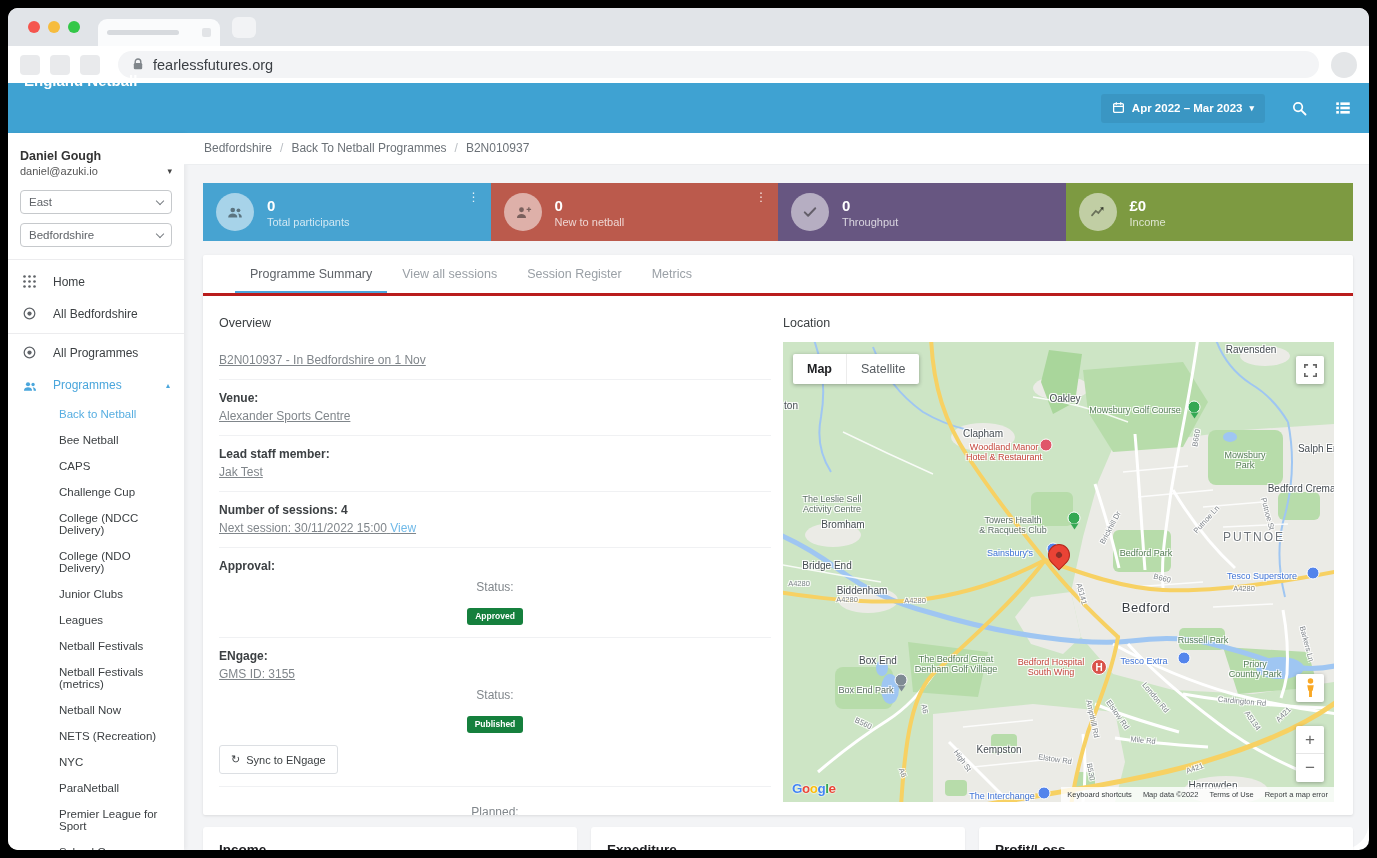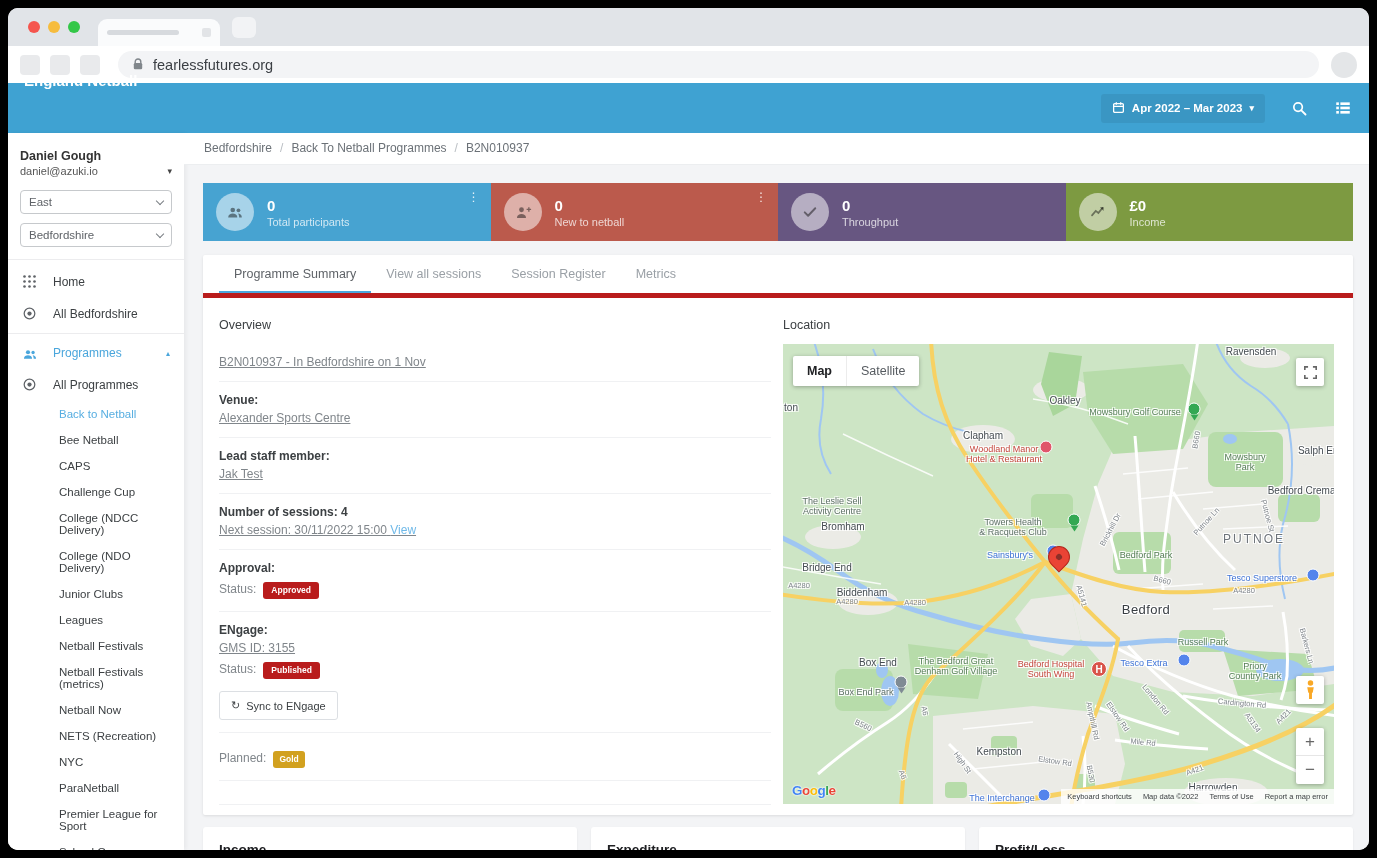--- a/index.html
+++ b/index.html
@@ -28,21 +28,21 @@
   
   .appbar { height:50px; background:#3fa2d2; display:flex; align-items:center; padding:0 16px; color:#fff; }
   .brand-title { font-size:15px; font-weight:bold; line-height:1.15; }
   .brand-sub { font-size:11px; font-weight:normal;margin-top:42px; }
   .appbar-right { margin-left:auto; display:flex; align-items:center; gap:24px; }
   .datechip { display:flex; align-items:center; gap:7px; font-size:11.5px; font-weight:bold;
     background:rgba(0,0,0,.07); padding:7px 11px; border-radius:3px; cursor:pointer; }
   .hdr-icon { width:20px; height:20px; display:inline-flex; align-items:center; justify-content:center; cursor:pointer; }
 
   
-  .app { display:flex; height:717px; background:#f3f4f6; }
+  .app { display:flex; height:717px; background:#f3f4f6;border-radius:28px; }
   .sidebar { width:176px; background:#fff; box-shadow:2px 0 4px rgba(0,0,0,.05); flex:none; overflow:hidden; }
   .main { flex:1; overflow:hidden; display:flex; flex-direction:column; }
 
   
   .userblock { padding:16px 12px 4px; position:relative; }
   .user-name { font-size:12.5px; font-weight:bold; color:#333; }
   .user-row { display:flex; align-items:center; justify-content:space-between; margin-top:2px; }
   .user-email { font-size:11px; color:#555; }
   .caret { font-size:9px; color:#444; }
   .select { border:1px solid #c6c9cc; border-radius:4px; height:24px; display:flex; align-items:center;
@@ -69,35 +69,35 @@
   .content { padding:18px 16px 0 19px; flex:1; overflow:hidden; }
   .stats { display:flex; height:58px; margin-bottom:14px; }
   .stat { flex:1; display:flex; align-items:center; padding:0 13px; position:relative; color:#fff; }
   .stat-icon { width:38px; height:38px; border-radius:50%; background:rgba(255,255,255,.52);
     display:flex; align-items:center; justify-content:center; margin-right:13px; flex:none; }
   .stat-val { font-size:15px; font-weight:bold; line-height:1.3; }
   .stat-label { font-size:11px; color:rgba(255,255,255,.75); }
   .kebab { position:absolute; top:7px; right:11px; color:rgba(255,255,255,.85); font-size:12px; cursor:pointer; }
 
   .panel { background:#fff; border-radius:2px; box-shadow:0 1px 3px rgba(0,0,0,.1); height:560px; overflow:hidden; }
-  .tabs { display:flex; border-bottom:5px solid #b91c1c; padding-left:16px; }
+  .tabs { display:flex; border-bottom:3px solid #b91c1c; padding-left:32px; }
   .tabbtn { padding:12px 15px 10px; font-size:12.5px; color:#9aa0a6; cursor:pointer; border-bottom:2px solid transparent; }
   .tabbtn.active { color:#5f6368; border-bottom-color:#4aa6dc; }
   .panel-body { display:flex; padding:20px 16px 0; }
   .col-overview { width:552px; flex:none; }
   .col-location { flex:1;padding-left:12px; }
   .sec-h { font-size:12.5px; color:#3c4043; margin-bottom:12px; }
 
   .group { padding:11px 0 12px; border-bottom:1px solid #f0f1f3; }
   .group:first-of-type { padding-top:4px; }
   .f-label { font-size:12px; font-weight:bold; color:#3c4043; margin-bottom:4px; }
   .f-value { font-size:12px; color:#80868b;text-decoration:underline; }
   .view-link { color:#6fb9e8; cursor:pointer; }
-  .inline-row { display:flex; gap:7px; font-size:12px; color:#80868b; margin-top:7px; }
-  .badge { display:inline-block; background:#b91c1c; color:#fff; font-size:8.5px; font-weight:bold;
+  .inline-row { display:flex; align-items:center; gap:14px; font-size:12px; color:#80868b; margin-top:7px;flex-direction:column; }
+  .badge { display:inline-block; background:#15803d; color:#fff; font-size:8.5px; font-weight:bold;
     padding:3px 8px 4px; border-radius:3px; }
   .badge.gold { background:#d2a11f; padding:3px 6px 4px; }
   .btn-sync { display:inline-flex; align-items:center; gap:6px; border:1px solid #dcdfe3; background:#fff;
     border-radius:3px; padding:7px 11px; font-size:11px; color:#3c4043; margin-top:12px; cursor:pointer; }
 
   
   .map { position:relative; width:551px; height:460px; overflow:hidden; background:#cde5c5; cursor:grab; }
   .map svg.terrain { position:absolute; left:0; top:0; }
   .maplbl { position:absolute; transform:translate(-50%,-50%); white-space:nowrap; text-align:center; line-height:1.15;
     text-shadow:1px 1px 0 #fff,-1px -1px 0 #fff,1px -1px 0 #fff,-1px 1px 0 #fff,0 0 2px #fff; pointer-events:none; }
@@ -251,40 +251,40 @@
           <div class="nav-item">
             <span class="nicon">
               <svg width="15" height="15" viewBox="0 0 24 24">
                 <circle cx="12" cy="12" r="8.5" fill="none" stroke="#5f6368" stroke-width="2"></circle>
                 <circle cx="12" cy="12" r="3.4" fill="#5f6368"></circle>
               </svg>
             </span>
             <span>All Bedfordshire</span>
           </div>
           <div class="nav-div"></div>
+          <div class="nav-item">
+            <span class="nicon">
+              <svg width="15" height="15" viewBox="0 0 24 24">
+                <circle cx="12" cy="12" r="8.5" fill="none" stroke="#5f6368" stroke-width="2"></circle>
+                <circle cx="12" cy="12" r="3.4" fill="#5f6368"></circle>
+              </svg>
+            </span>
+            <span>All Programmes</span>
+          </div>
           <div class="nav-item active">
             <span class="nicon">
               <svg width="18" height="18" viewBox="0 0 24 24" fill="#4aa6dc">
                 <circle cx="9" cy="9.3" r="3.1"></circle>
                 <path d="M3 18.5c0-2.9 2.8-4.6 6-4.6s6 1.7 6 4.6v.7H3z"></path>
                 <circle cx="16.6" cy="9.8" r="2.5"></circle>
                 <path d="M16 13.9c2.7.3 5 1.8 5 4.3v1h-3.5v-.7c0-1.8-.6-3.4-1.5-4.6z"></path>
               </svg>
             </span>
             <span>Programmes</span>
             <span class="nav-caret">▴</span>
-          </div>
-          <div class="nav-item">
-            <span class="nicon">
-              <svg width="15" height="15" viewBox="0 0 24 24">
-                <circle cx="12" cy="12" r="8.5" fill="none" stroke="#5f6368" stroke-width="2"></circle>
-                <circle cx="12" cy="12" r="3.4" fill="#5f6368"></circle>
-              </svg>
-            </span>
-            <span>All Programmes</span>
           </div>
           <div class="sub active">Back to Netball</div>
           <div class="sub">Bee Netball</div>
           <div class="sub">CAPS</div>
           <div class="sub">Challenge Cup</div>
           <div class="sub">College (NDCC Delivery)</div>
           <div class="sub">College (NDO Delivery)</div>
           <div class="sub">Junior Clubs</div>
           <div class="sub">Leagues</div>
           <div class="sub">Netball Festivals</div>

